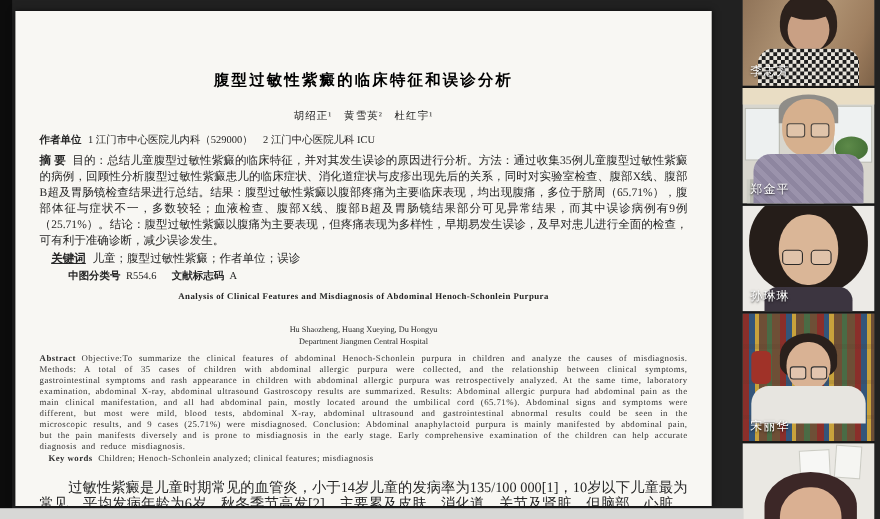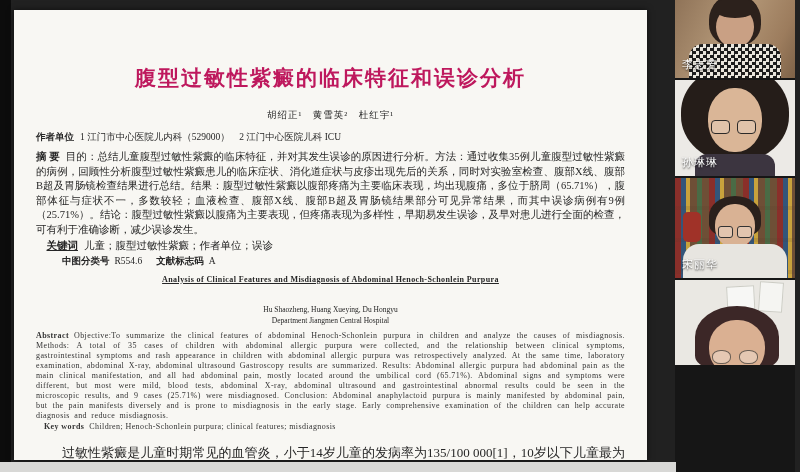--- a/index.html
+++ b/index.html
@@ -4,50 +4,50 @@
 <style>
   html,body{margin:0;padding:0;background:#111;}
   .stage{position:relative;width:800px;height:472px;background:#212121;overflow:hidden;
          font-family:"Liberation Serif","DejaVu Serif",serif;}
   .left-strip{position:absolute;left:0;top:0;width:11px;height:472px;background:#0c0c0c;}
 
   
   .page{position:absolute;left:14px;top:10px;width:633px;height:450px;background:#f8f7f3;
         color:#262626;overflow:hidden;box-shadow:0 0 6px rgba(0,0,0,.6);}
   .page-inner{padding:0 22px;}
-  .t-cn{margin-top:54px;text-align:center;font-size:21px;font-weight:bold;letter-spacing:2px;color:#be185d;}
+  .t-cn{margin-top:54px;text-align:center;font-size:14px;font-weight:bold;letter-spacing:2px;color:#000000;}
   .authors-cn{margin-top:17px;text-align:center;font-size:9.5px;letter-spacing:1px;}
   .affil{margin-top:9px;font-size:9.5px;}
   .affil b{margin-right:6px;}
   .abs-cn{margin:6px 0 0 0;font-size:10.5px;line-height:14.6px;text-align:justify;}
   .abs-cn b{margin-right:6px;}
   .kw-cn{margin:1px 0 0 0;font-size:10.5px;line-height:14px;text-indent:1em;}
   .kw-cn b{margin-right:6px;text-decoration:underline;}
   .clc{margin:2px 0 0 0;font-size:9.5px;text-indent:26px;}
   .clc b{margin-right:5px;}
   .clc .sp{display:inline-block;width:14px;}
-  .t-en{margin-top:7px;text-align:center;font-size:8px;font-weight:bold;letter-spacing:.4px;text-decoration:underline;}
+  .t-en{margin-top:7px;text-align:center;font-size:8px;font-weight:bold;letter-spacing:.4px;}
   .authors-en{margin-top:21px;text-align:center;font-size:7.5px;}
   .dept-en{margin-top:2px;text-align:center;font-size:7.5px;}
   .abs-en{margin:6px 0 0 0;font-size:8px;line-height:10px;text-align:justify;
           letter-spacing:.4px;word-spacing:2px;color:#333;}
   .abs-en b{margin-right:5px;}
   .kw-en{margin:1px 0 0 0;font-size:8px;line-height:10px;text-indent:1em;letter-spacing:.4px;color:#333;}
   .kw-en b{margin-right:5px;}
   .intro-cn{margin:13px 0 0 0;font-size:13px;line-height:15.5px;text-align:justify;text-indent:2em;}
 
   
   .strip{position:absolute;left:675px;top:0;width:120px;height:472px;background:#161616;}
   .tile{position:relative;width:120px;overflow:hidden;background:#404040;margin-bottom:2px;}
   .tile .pname{position:absolute;left:7px;bottom:6px;font-family:"Liberation Sans","DejaVu Sans",sans-serif;
                font-size:11px;color:#fff;text-shadow:0 1px 2px rgba(0,0,0,.85);letter-spacing:1px;}
   .t1{height:78px;}
   .t2{height:105px;}
   .t3{height:96px;}
-  .t4{height:100px;}
+  .t4{height:116px;}
   .t5{height:85px;margin-bottom:0;}
   .scene{position:absolute;inset:0;}
 
   
   .t1 .scene{background:linear-gradient(115deg,#8f7358 0%,#b49878 45%,#9c7c5d 80%,#7d6248 100%);}
   .t1 .hair{position:absolute;left:34px;top:-6px;width:52px;height:52px;border-radius:50% 50% 42% 42%;background:#2c211c;}
   .t1 .head{position:absolute;left:41px;top:6px;width:38px;height:42px;border-radius:50%;background:#c9a084;}
   .t1 .fringe{position:absolute;left:38px;top:-2px;width:44px;height:20px;border-radius:50%;background:#2c211c;}
   .t1 .bodyy{position:absolute;left:14px;top:44px;width:92px;height:36px;border-radius:14px 14px 0 0;
              background:repeating-conic-gradient(#1d1d1d 0% 25%,#e9e5dc 0% 50%) 0 0/7px 7px;}
@@ -110,37 +110,52 @@
       <div class="t-cn">腹型过敏性紫癜的临床特征和误诊分析</div>
       <div class="authors-cn">胡绍正¹　黄雪英²　杜红宇¹</div>
       <div class="affil"><b>作者单位</b><span>1 江门市中心医院儿内科（529000）　2 江门中心医院儿科 ICU</span></div>
       <p class="abs-cn"><b>摘 要</b><span>目的：总结儿童腹型过敏性紫癜的临床特征，并对其发生误诊的原因进行分析。方法：通过收集35例儿童腹型过敏性紫癜的病例，回顾性分析腹型过敏性紫癜患儿的临床症状、消化道症状与皮疹出现先后的关系，同时对实验室检查、腹部X线、腹部B超及胃肠镜检查结果进行总结。结果：腹型过敏性紫癜以腹部疼痛为主要临床表现，均出现腹痛，多位于脐周（65.71%），腹部体征与症状不一，多数较轻；血液检查、腹部X线、腹部B超及胃肠镜结果部分可见异常结果，而其中误诊病例有9例（25.71%）。结论：腹型过敏性紫癜以腹痛为主要表现，但疼痛表现为多样性，早期易发生误诊，及早对患儿进行全面的检查，可有利于准确诊断，减少误诊发生。</span></p>
       <p class="kw-cn"><b>关键词</b><span>儿童；腹型过敏性紫癜；作者单位；误诊</span></p>
       <p class="clc"><b>中图分类号</b><span>R554.6</span><span class="sp"></span><b>文献标志码</b><span>A</span></p>
       <div class="t-en">Analysis of Clinical Features and Misdiagnosis of Abdominal Henoch-Schonlein Purpura</div>
       <div class="authors-en">Hu Shaozheng, Huang Xueying, Du Hongyu</div>
       <div class="dept-en">Department Jiangmen Central Hospital</div>
       <p class="abs-en"><b>Abstract</b><span>Objective:To summarize the clinical features of abdominal Henoch-Schonlein purpura in children and analyze the causes of misdiagnosis. Methods: A total of 35 cases of children with abdominal allergic purpura were collected, and the relationship between clinical symptoms, gastrointestinal symptoms and rash appearance in children with abdominal allergic purpura was retrospectively analyzed. At the same time, laboratory examination, abdominal X-ray, abdominal ultrasound Gastroscopy results are summarized. Results: Abdominal allergic purpura had abdominal pain as the main clinical manifestation, and all had abdominal pain, mostly located around the umbilical cord (65.71%). Abdominal signs and symptoms were different, but most were mild, blood tests, abdominal X-ray, abdominal ultrasound and gastrointestinal abnormal results could be seen in the microscopic results, and 9 cases (25.71%) were misdiagnosed. Conclusion: Abdominal anaphylactoid purpura is mainly manifested by abdominal pain, but the pain manifests diversely and is prone to misdiagnosis in the early stage. Early comprehensive examination of the children can help accurate diagnosis and reduce misdiagnosis.</span></p>
-      <p class="kw-en"><b>Key words</b><span>Children; Henoch-Schonlein purpura; clinical features; misdiagnosis</span></p>
+      <p class="kw-en"><b>Key words</b><span>Children; Henoch-Schonlein analyzed; clinical features; misdiagnosis</span></p>
       <p class="intro-cn">过敏性紫癜是儿童时期常见的血管炎，小于14岁儿童的发病率为135/100 000[1]，10岁以下儿童最为常见，平均发病年龄为6岁，秋冬季节高发[2]，主要累及皮肤、消化道、关节及肾脏，但脑部、心脏、肺等脏器亦可受累，临床表现多样。</p>
     </div>
   </div>
 
   <div class="strip">
 
     <div class="tile t1">
       <div class="scene">
         <div class="hair"></div>
         <div class="head"></div>
         <div class="fringe"></div>
         <div class="bodyy"></div>
       </div>
       <span class="pname">李志芳</span>
     </div>
 
+    <div class="tile t2">
+      <div class="scene">
+        <div class="shelf"></div>
+        <div class="winL"></div>
+        <div class="winR"></div>
+        <div class="plant"></div>
+        <div class="radiator"></div>
+        <div class="hairm"></div>
+        <div class="head"></div>
+        <div class="lensL"></div>
+        <div class="lensR"></div>
+        <div class="bodyy"></div>
+      </div>
+      <span class="pname">郑金平</span>
+    </div>
 
     <div class="tile t3">
       <div class="scene">
         <div class="hair"></div>
         <div class="head"></div>
         <div class="lensL"></div>
         <div class="lensR"></div>
         <div class="bodyy"></div>
       </div>
       <span class="pname">孙琳琳</span>

